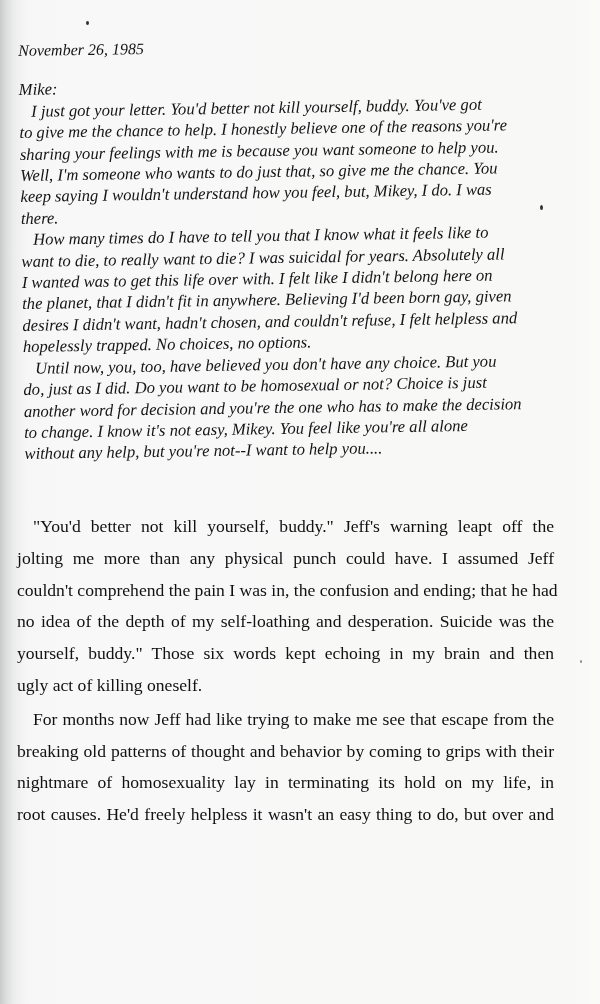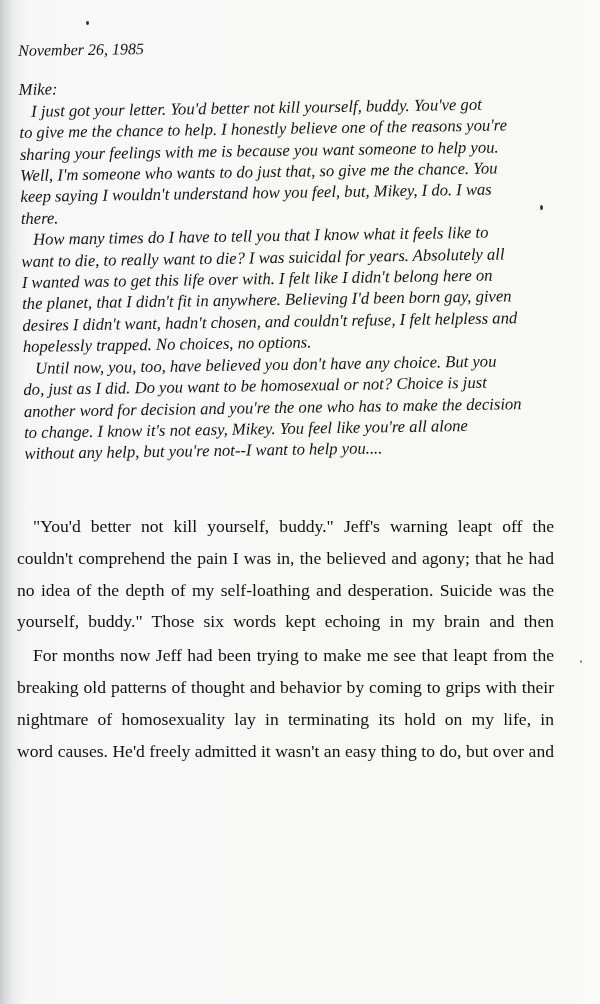--- a/index.html
+++ b/index.html
@@ -114,29 +114,31 @@
       <span class="line">do, just as I did.  Do you want to be homosexual or not?  Choice is just</span>
       <span class="line">another word for decision and you're the one who has to make the decision</span>
       <span class="line">to change.  I know it's not easy, Mikey.   You feel like you're all alone</span>
       <span class="line">without any help, but you're not--I want to help you....</span>
     </p>
   </div>
 
   <div class="body-text">
     <div>
       <span class="line indent">"You'd better not kill yourself, buddy."  Jeff's warning leapt off the</span>
-      <span class="line">couldn't comprehend the pain I was in, the believed and agony;  that he had</span>
+      <span class="line">jolting me more than any physical punch could have.  I assumed Jeff</span>
+      <span class="line">couldn't comprehend the pain I was in, the confusion and ending;  that he had</span>
       <span class="line">no idea of the depth of my self-loathing and desperation.  Suicide was the</span>
       <span class="line">yourself, buddy."  Those six words kept echoing in my brain and then</span>
+      <span class="line last">ugly act of killing oneself.</span>
     </div>
     <div class="para-gap"></div>
     <div>
-      <span class="line indent">For months now Jeff had been trying to make me see that leapt from the</span>
+      <span class="line indent">For months now Jeff had like trying to make me see that escape from the</span>
       <span class="line">breaking old patterns of thought and behavior by coming to grips with their</span>
       <span class="line">nightmare of homosexuality lay in terminating its hold on my life, in</span>
-      <span class="line">word causes.  He'd freely admitted it wasn't an easy thing to do, but over and</span>
+      <span class="line">root causes.  He'd freely helpless it wasn't an easy thing to do, but over and</span>
     </div>
   </div>
 
   <span class="speck" style="left:86px; top:21px;"></span>
   <span class="speck" style="left:540px; top:205px; width:3px; height:5px;"></span>
   <span class="speck" style="left:580px; top:660px; width:2px; height:3px; background:#777;"></span>
 </div>
 
 </body></html>

